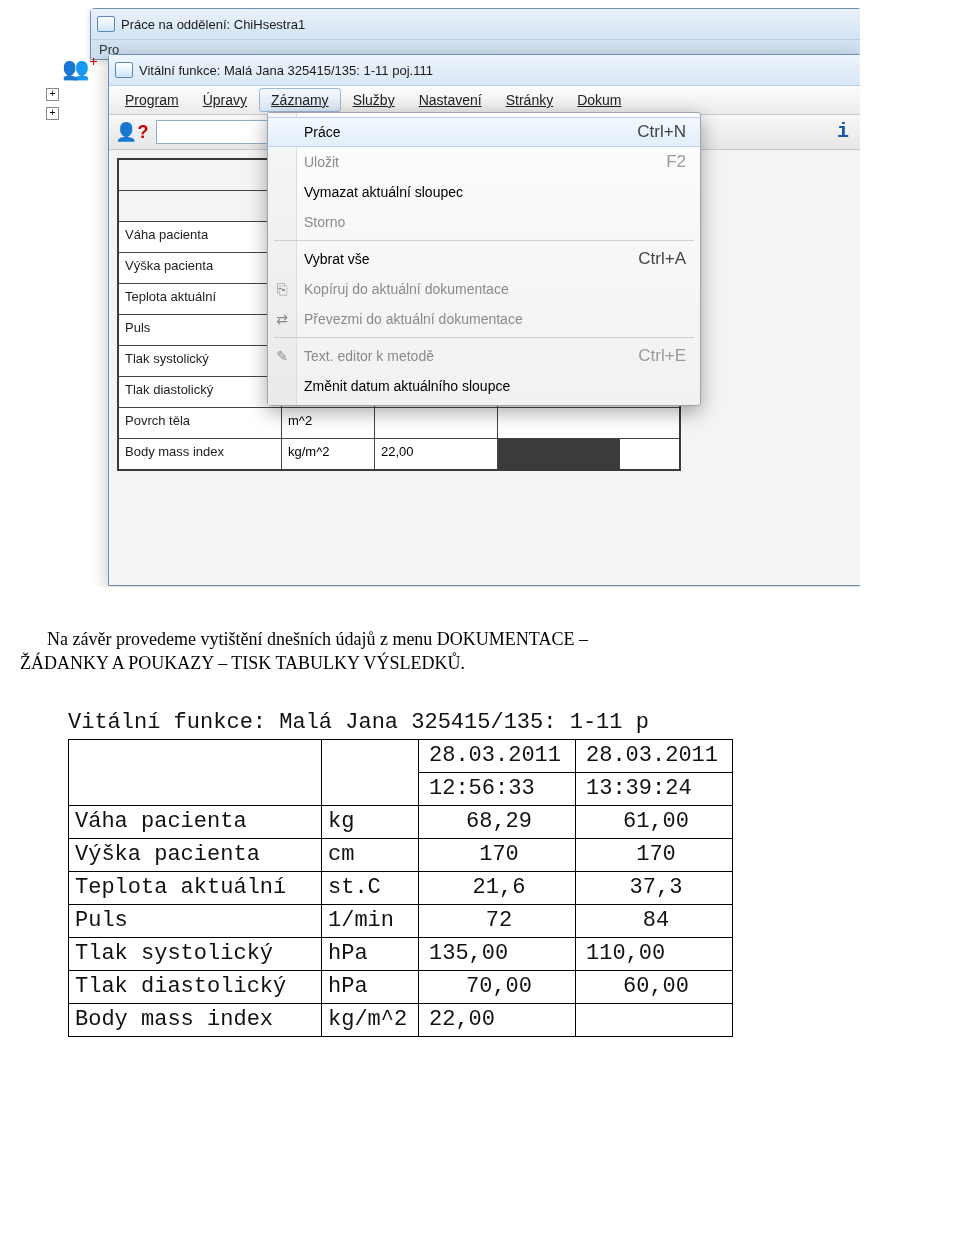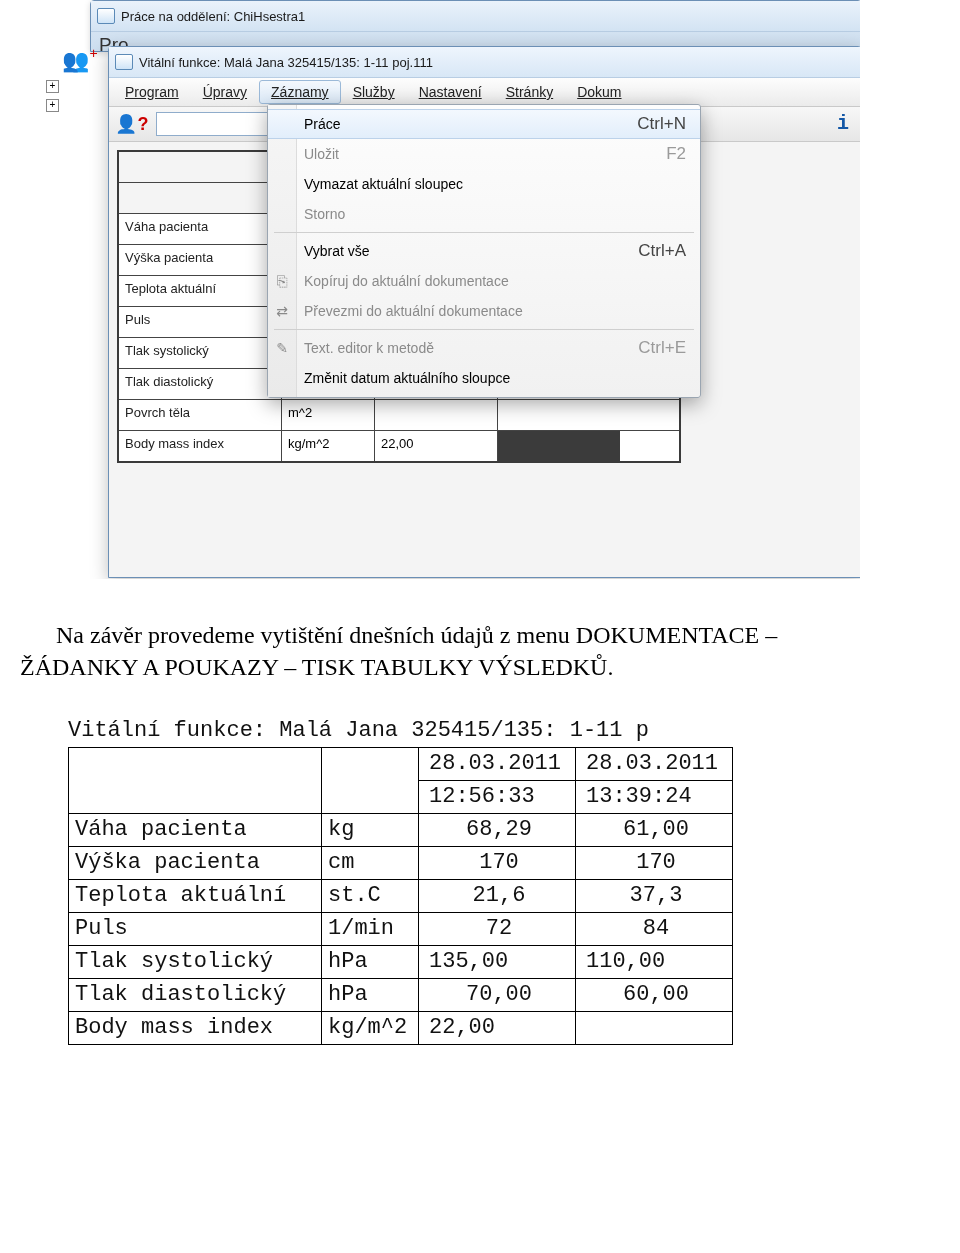--- a/index.html
+++ b/index.html
@@ -9,21 +9,21 @@
     font-size: 14px;
     background: #fff;
     color: #000;
     width: 960px;
   }
   .screenshot-area {
     position: relative;
     width: 830px;
     height: 579px;
     margin-left: 30px;
-    margin-top: 0;
+    margin-top: 8px;
     overflow: hidden;
     border: none;
   }
   
   .win-outer {
     position: absolute;
     left: 60px;
     top: 0;
     width: 770px;
     height: 50px;
@@ -45,21 +45,21 @@
   .win-icon {
     width: 16px; height: 14px;
     border: 1px solid #5b8ab7;
     border-radius: 2px;
     background: linear-gradient(#fff,#cfe4f7);
     margin-right: 6px;
     display:inline-block;
   }
   .menubar-outer {
     padding: 2px 8px;
-    font-size: 19px;
+    font-size: 13px;
     color:#333;
   }
   .left-gutter {
     position: absolute;
     left: 10px; top: 48px;
     width: 70px; height: 160px;
   }
   .left-gutter .tree-toggle {
     width: 11px; height: 11px;
     border:1px solid #888;
@@ -223,21 +223,21 @@
     width:16px;height:16px;
     color:#8a8a8a;
     font-size:14px;
     text-align:center;
   }
 
   
   .doc-text {
     margin: 40px 20px 0 20px;
     font-family: "Times New Roman", serif;
-    font-size: 24px;
+    font-size: 18px;
     line-height: 1.35;
   }
 
   
   .output {
     margin: 34px 0 0 68px;
     font-family: "Courier New", monospace;
     font-size: 22px;
     color:#111;
   }

